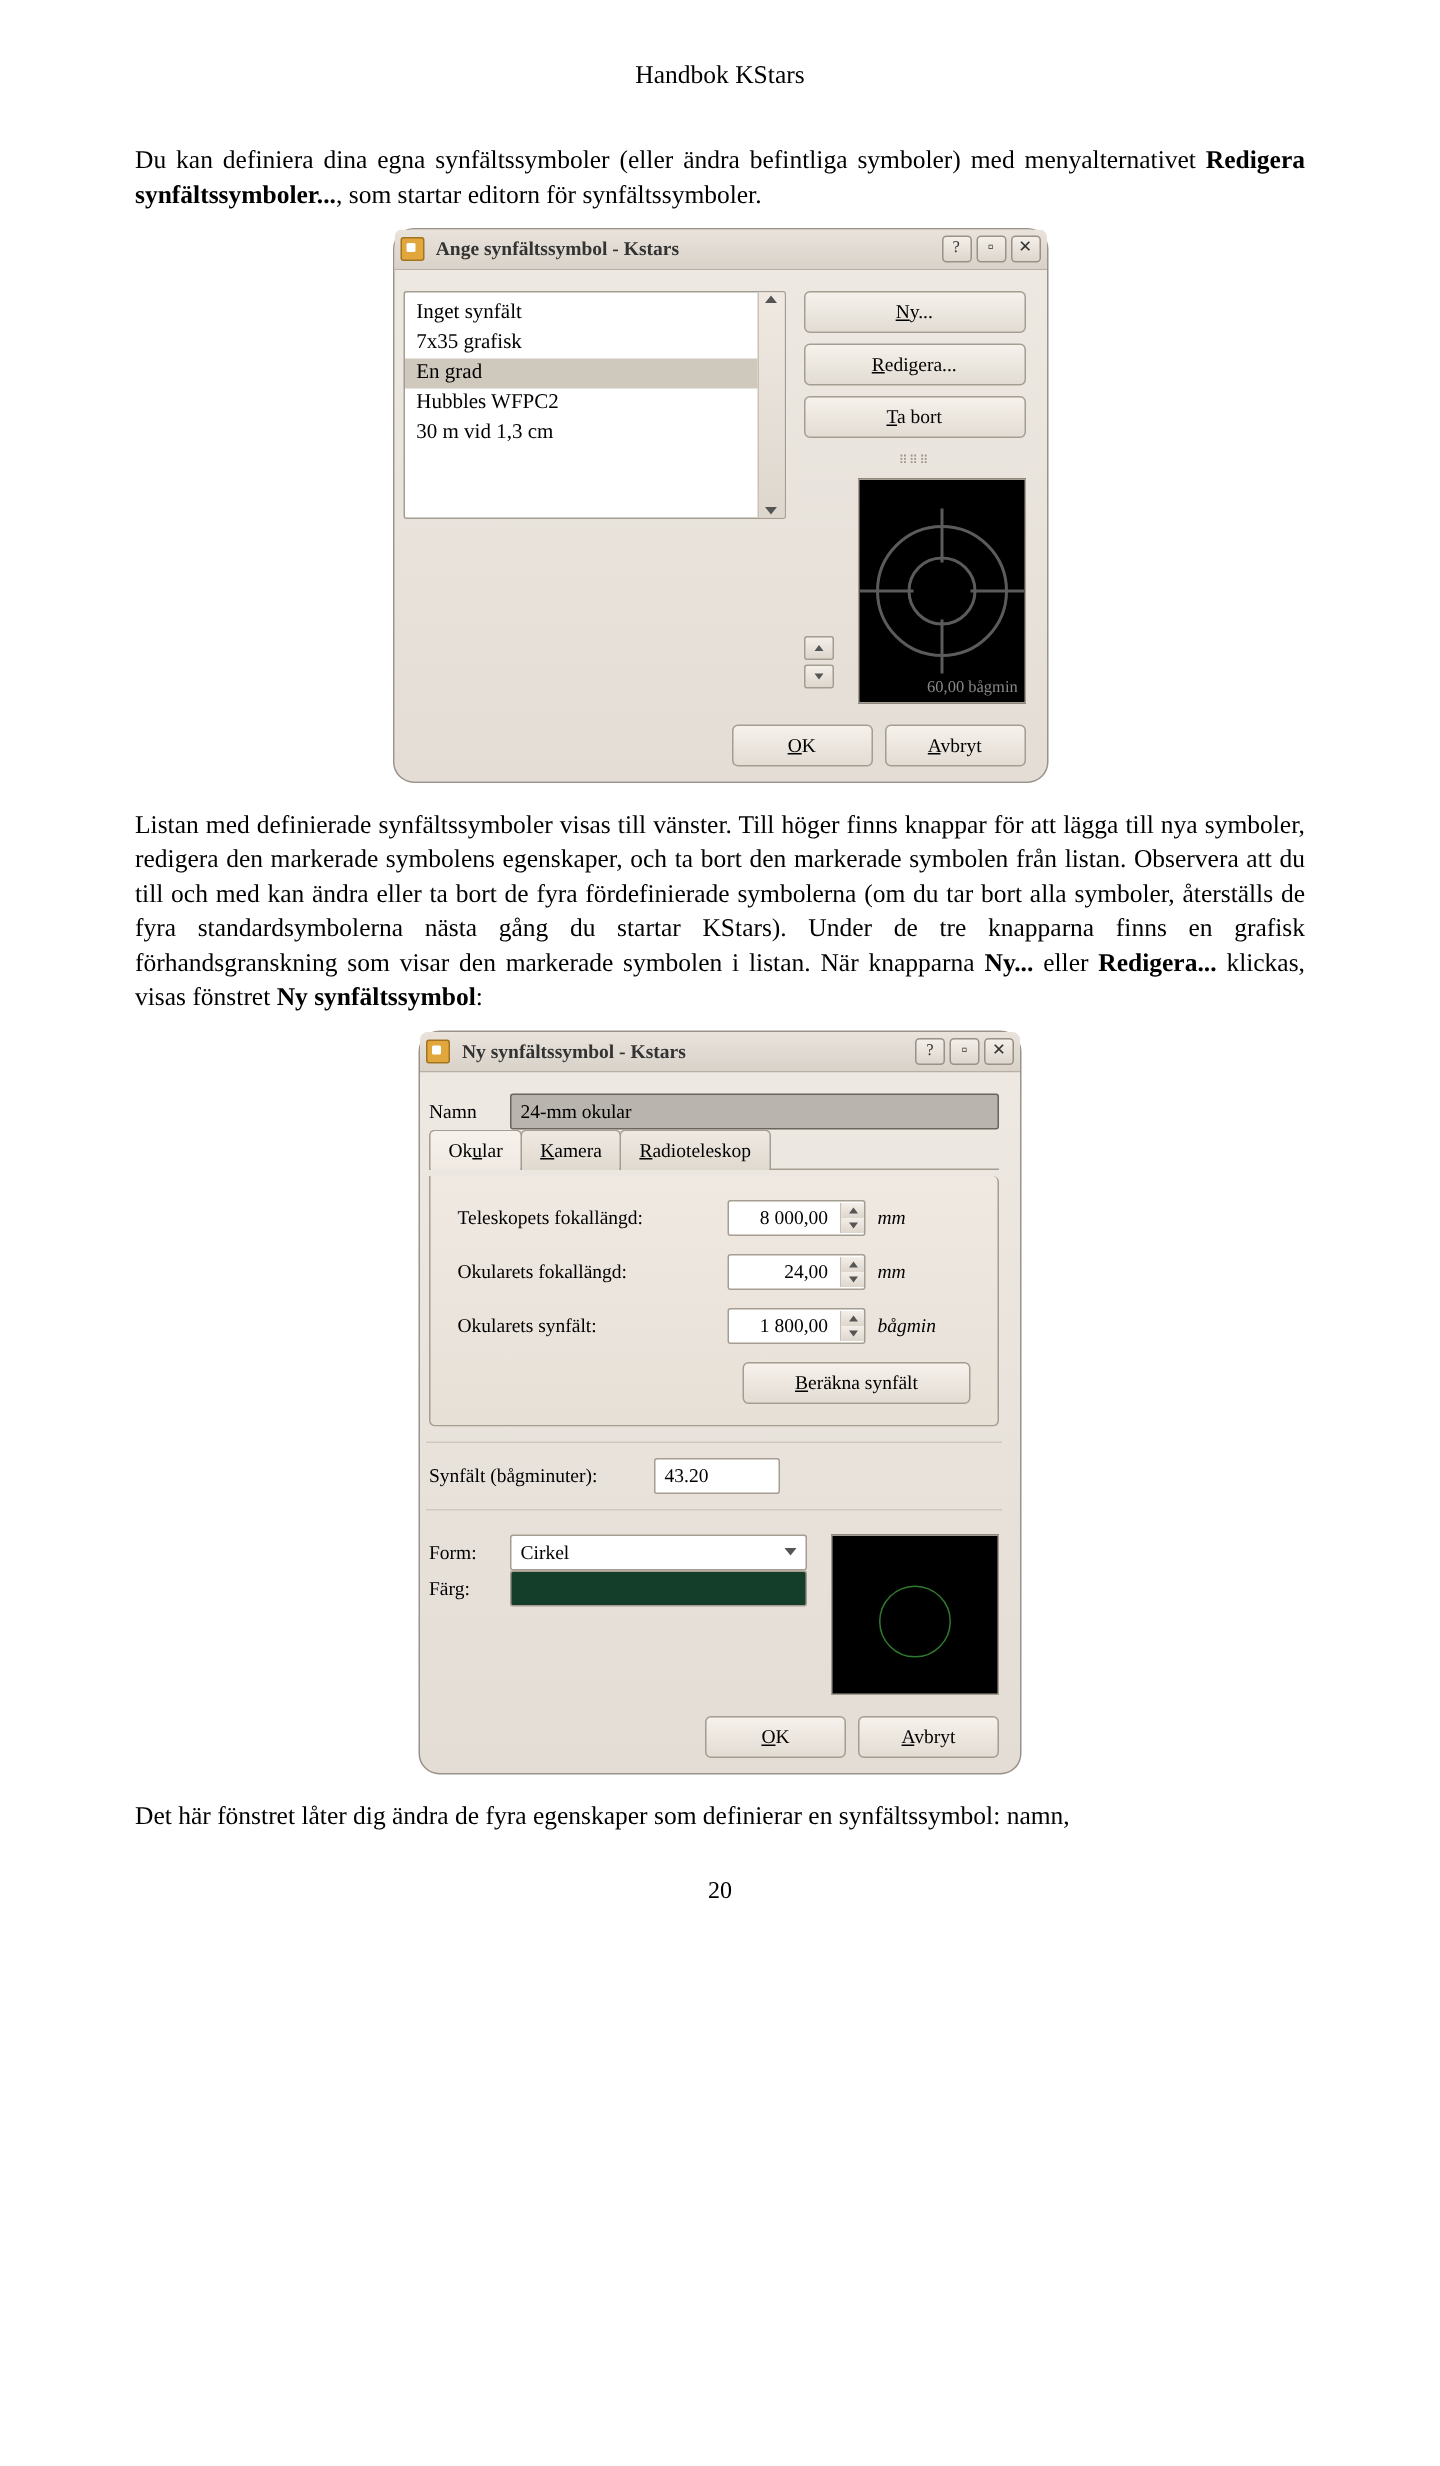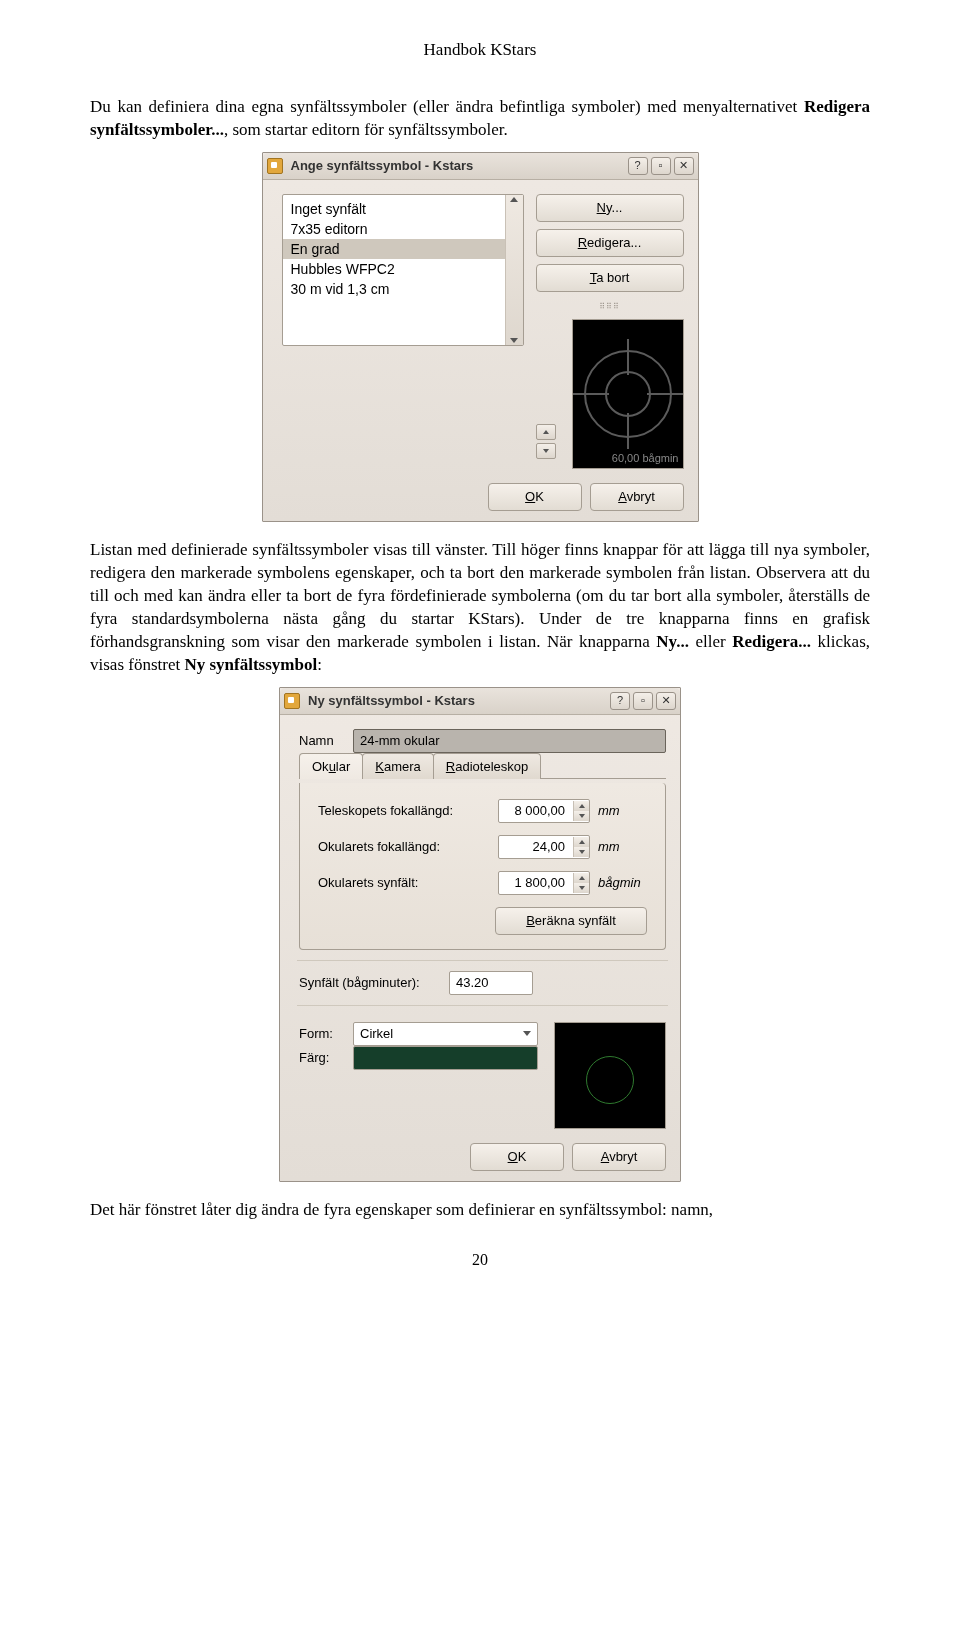--- a/index.html
+++ b/index.html
@@ -1,28 +1,28 @@
 <!DOCTYPE html>
 <html><head>
 <meta charset="utf-8">
 <style>
 html,body{margin:0;padding:0;background:#fff;color:#000;font-family:"Palatino Linotype","Book Antiqua",Palatino,Georgia,serif}
 .page{width:960px;margin:0 auto;padding:40px 90px 30px 90px;box-sizing:border-box}
 .header{text-align:center;font-size:17px;margin-bottom:36px}
 .body-text{font-size:17px;line-height:1.35;text-align:justify;margin-bottom:10px}
 .body-text b{font-weight:bold}
-.dialog{margin:10px auto 16px auto;font-family:Liberation Sans, sans-serif;font-size:13px;color:#000;background:linear-gradient(#efe9e3,#e3ddd6);border:1px solid #9a9289;border-radius:1px}
+.dialog{margin:10px auto 16px auto;font-family:Liberation Serif, serif;font-size:13px;color:#000;background:linear-gradient(#efe9e3,#e3ddd6);border:1px solid #9a9289;border-radius:14px}
 .dialog1{width:435px}
 .dialog2{width:400px}
 .titlebar{display:flex;align-items:center;height:26px;padding:0 4px;background:linear-gradient(#e9e3dc,#d9d2c9);border-bottom:1px solid #b7afa4;border-radius:5px 5px 0 0}
 .titlebar .title{flex:1;font-weight:bold;font-size:13px;color:#333;padding-left:4px}
 .titlebar .tbtn{width:18px;height:16px;margin-left:3px;border:1px solid #9a9289;border-radius:3px;background:linear-gradient(#f4efe9,#ddd6cd);display:flex;align-items:center;justify-content:center;font-size:11px;line-height:1;color:#333}
 .tb-icon{width:14px;height:14px;background:#e2a73c;border:1px solid #a27420;border-radius:2px;margin-right:4px;position:relative}
 .tb-icon:after{content:"";position:absolute;left:3px;top:3px;width:6px;height:6px;background:#fff;border-radius:1px}
-.content{padding:14px 14px 10px 19px}
+.content{padding:14px 14px 10px 6px}
 .row{display:flex;gap:12px}
 .listbox{flex:1;height:150px;background:#fff;border:1px solid #a59d92;border-radius:2px;display:flex}
 .listbox .items{flex:1;padding:4px 0;font-size:14px}
 .listbox .item{padding:2px 8px;white-space:nowrap}
 .listbox .item.sel{background:#cfc8bd}
 .listbox .sb{width:17px;background:linear-gradient(#efe9e2,#ded7ce);border-left:1px solid #c9c1b6;display:flex;flex-direction:column;align-items:center;justify-content:space-between;padding:2px 0}
 .sb .arrow{width:0;height:0;border-left:4px solid transparent;border-right:4px solid transparent}
 .sb .arrow.up{border-bottom:5px solid #555}
 .sb .arrow.dn{border-top:5px solid #555}
 .btncol{width:148px;display:flex;flex-direction:column;gap:7px}
@@ -89,21 +89,21 @@
       <div class="title">Ange synfältssymbol - Kstars</div>
       <div class="tbtn">?</div>
       <div class="tbtn">▫</div>
       <div class="tbtn">✕</div>
     </div>
     <div class="content">
       <div class="row">
         <div class="listbox">
           <div class="items">
             <div class="item">Inget synfält</div>
-            <div class="item">7x35 editorn</div>
+            <div class="item">7x35 grafisk</div>
             <div class="item sel">En grad</div>
             <div class="item">Hubbles WFPC2</div>
             <div class="item">30 m vid 1,3 cm</div>
           </div>
           <div class="sb">
             <div class="arrow up"></div>
             <div class="arrow dn"></div>
           </div>
         </div>
         <div class="btncol">

